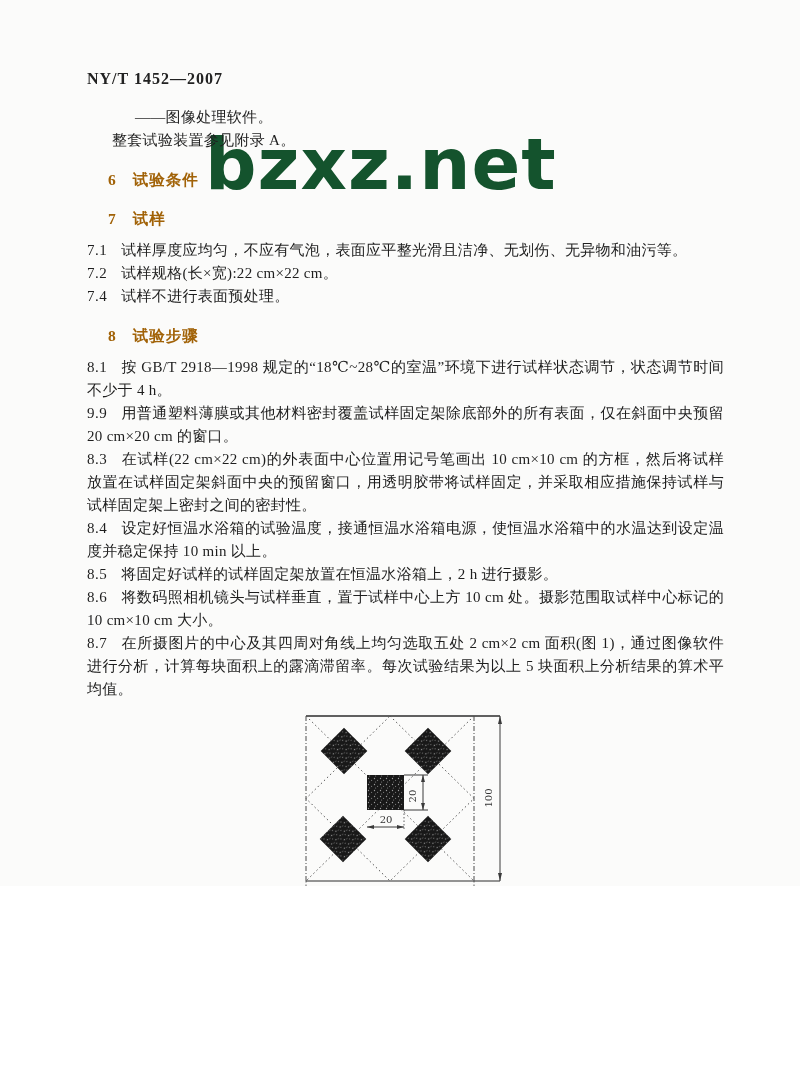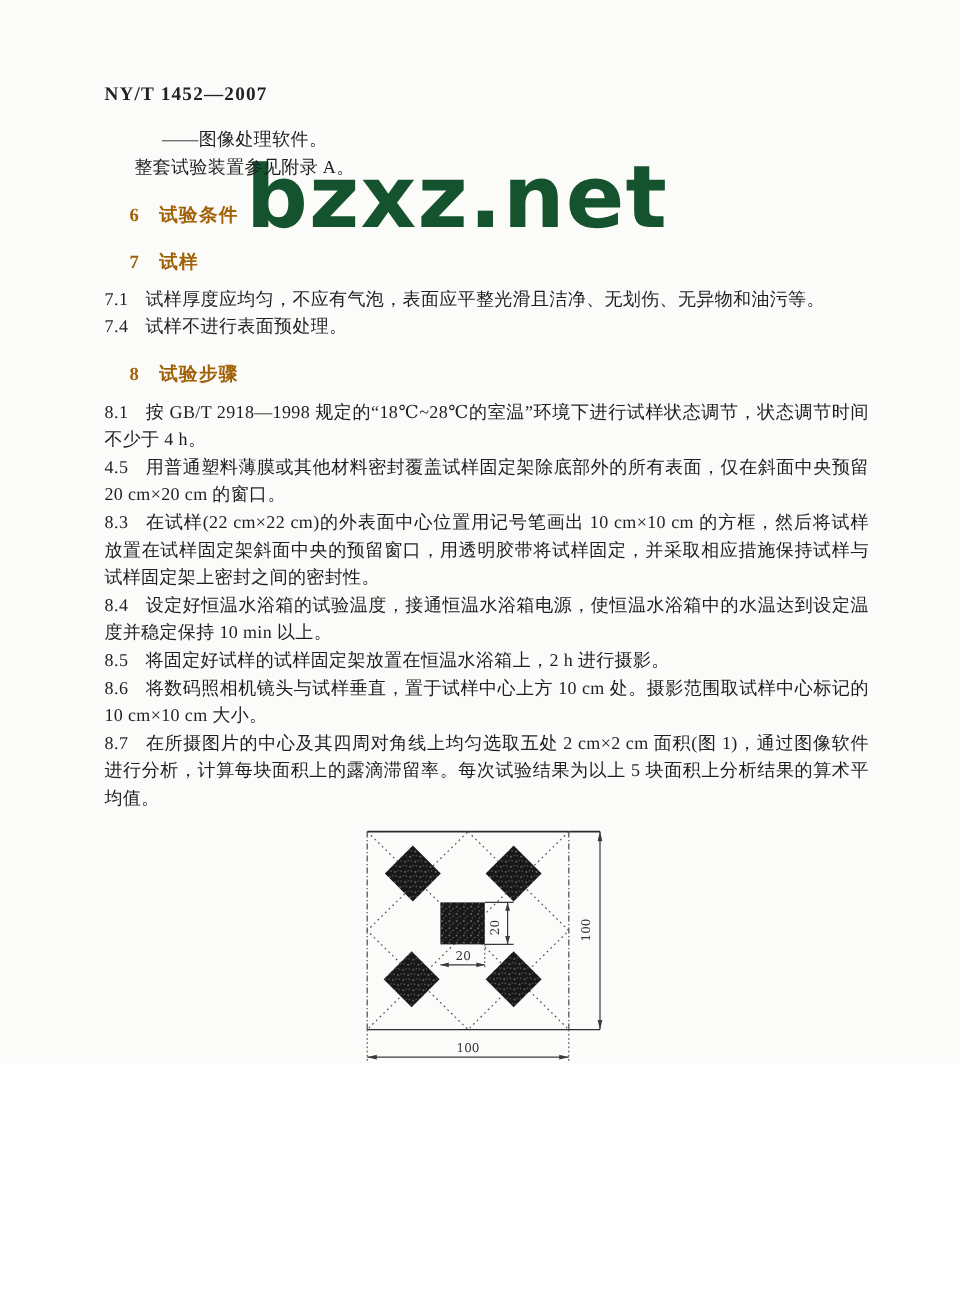--- a/index.html
+++ b/index.html
@@ -64,25 +64,26 @@
 
     <div class="intro-block">
       <p class="intro-dash">——图像处理软件。</p>
       <p class="intro-indent">整套试验装置参见附录 A。</p>
     </div>
 
     <h2 class="sec"><span class="secnum">6</span><span>试验条件</span></h2>
 
     <h2 class="sec"><span class="secnum">7</span><span>试样</span></h2>
     <p><span class="cnum">7.1</span><span>试样厚度应均匀，不应有气泡，表面应平整光滑且洁净、无划伤、无异物和油污等。</span></p>
+    <p><span class="cnum">7.2</span><span>试样规格(长×宽):22 cm×22 cm。</span></p>
     <p><span class="cnum">7.4</span><span>试样不进行表面预处理。</span></p>
 
     <h2 class="sec"><span class="secnum">8</span><span>试验步骤</span></h2>
     <p><span class="cnum">8.1</span><span>按 GB/T 2918—1998 规定的“18℃~28℃的室温”环境下进行试样状态调节，状态调节时间不少于 4 h。</span></p>
-    <p><span class="cnum">4.5</span><span>用普通塑料薄膜或其他材料密封覆盖试样固定架除底部外的所有表面，仅在斜面中央预留 20 cm×20 cm 的窗口。</span></p>
+    <p><span class="cnum">9.9</span><span>用普通塑料薄膜或其他材料密封覆盖试样固定架除底部外的所有表面，仅在斜面中央预留 20 cm×20 cm 的窗口。</span></p>
     <p><span class="cnum">8.3</span><span>在试样(22 cm×22 cm)的外表面中心位置用记号笔画出 10 cm×10 cm 的方框，然后将试样放置在试样固定架斜面中央的预留窗口，用透明胶带将试样固定，并采取相应措施保持试样与试样固定架上密封之间的密封性。</span></p>
     <p><span class="cnum">8.4</span><span>设定好恒温水浴箱的试验温度，接通恒温水浴箱电源，使恒温水浴箱中的水温达到设定温度并稳定保持 10 min 以上。</span></p>
     <p><span class="cnum">8.5</span><span>将固定好试样的试样固定架放置在恒温水浴箱上，2 h 进行摄影。</span></p>
     <p><span class="cnum">8.6</span><span>将数码照相机镜头与试样垂直，置于试样中心上方 10 cm 处。摄影范围取试样中心标记的 10 cm×10 cm 大小。</span></p>
     <p><span class="cnum">8.7</span><span>在所摄图片的中心及其四周对角线上均匀选取五处 2 cm×2 cm 面积(图 1)，通过图像软件进行分析，计算每块面积上的露滴滞留率。每次试验结果为以上 5 块面积上分析结果的算术平均值。</span></p>
 
     <div class="figure-wrap">
       <svg width="234" height="204" viewBox="0 0 234 204">
         <defs>
           <pattern id="speck" width="6" height="6" patternUnits="userSpaceOnUse">

